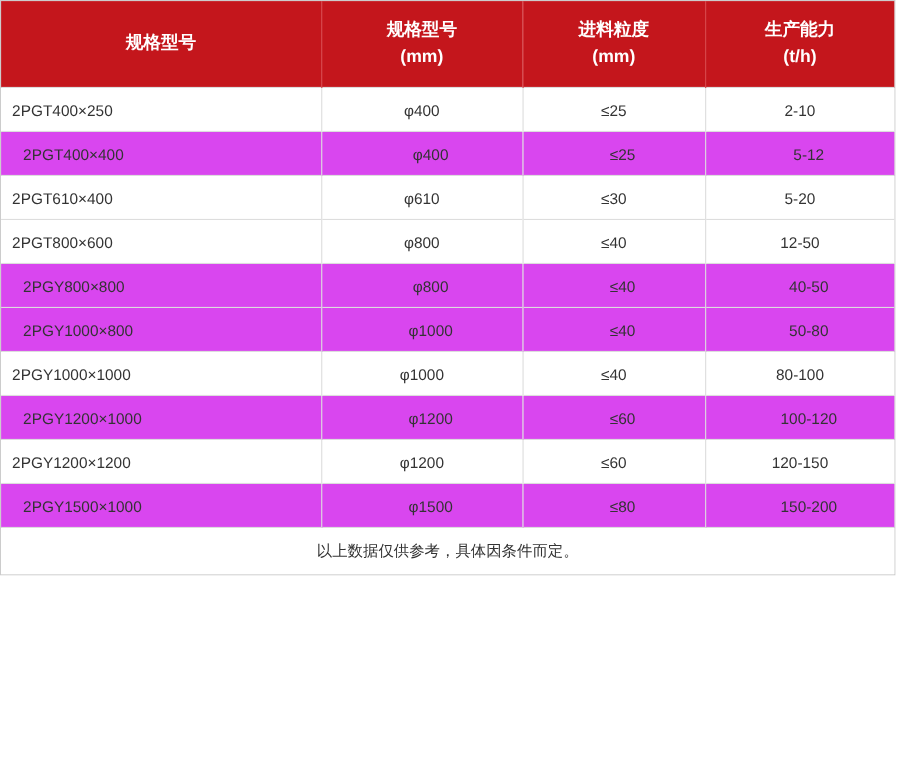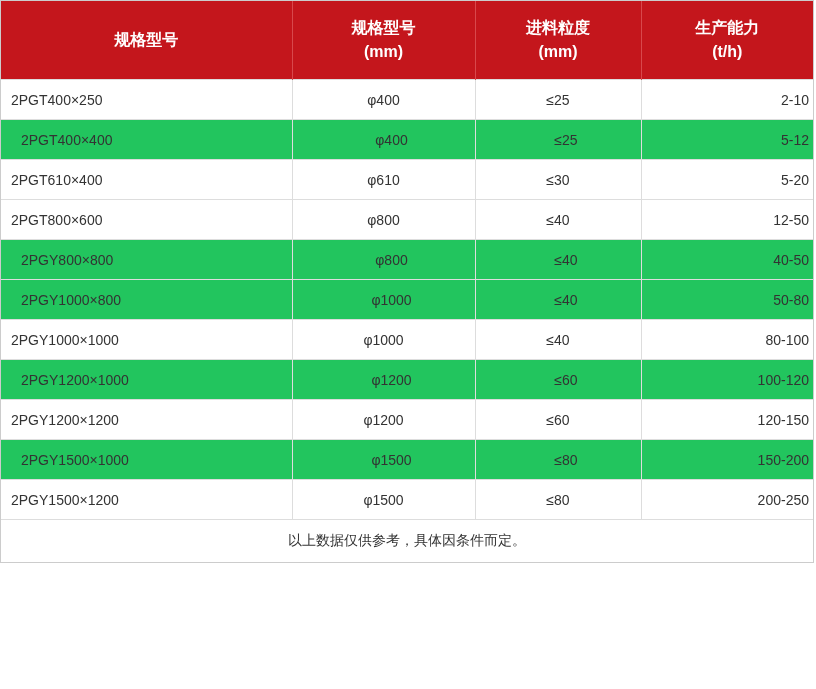--- a/index.html
+++ b/index.html
@@ -44,32 +44,31 @@
     height: 39px;
     text-align: center;
     vertical-align: middle;
     border-top: 1px solid #dddddd;
     border-right: 1px solid #dddddd;
     color: #333333;
     padding: 0 4px;
   }
   table.spec-table td:last-child {
     border-right: none;
-    text-align: right;
   }
   table.spec-table td.model-cell {
     text-align: left;
     padding-left: 10px;
     margin-top: 30px;
   }
   table.spec-table tbody tr.row-odd td {
     background: #ffffff;
   }
   table.spec-table tbody tr.row-even td {
-    background: #22c55e;
+    background: #d946ef;
     padding-left: 20px;
   }
   table.spec-table tfoot td.note-cell {
     background: #ffffff;
     text-align: center;
     font-size: 14px;
     height: 42px;
     border-right: none;
     border-top: 1px solid #dddddd;
     color: #333333;
@@ -164,26 +163,20 @@
         <td>φ1200</td>
         <td>≤60</td>
         <td>120-150</td>
       </tr>
       <tr class="row-even">
         <td class="model-cell">2PGY1500×1000</td>
         <td>φ1500</td>
         <td>≤80</td>
         <td>150-200</td>
       </tr>
-      <tr class="row-odd">
-        <td class="model-cell">2PGY1500×1200</td>
-        <td>φ1500</td>
-        <td>≤80</td>
-        <td>200-250</td>
-      </tr>
     </tbody>
     <tfoot>
       <tr>
         <td class="note-cell" colspan="4">以上数据仅供参考，具体因条件而定。</td>
       </tr>
     </tfoot>
   </table>
 </div>
 
 </body></html>

